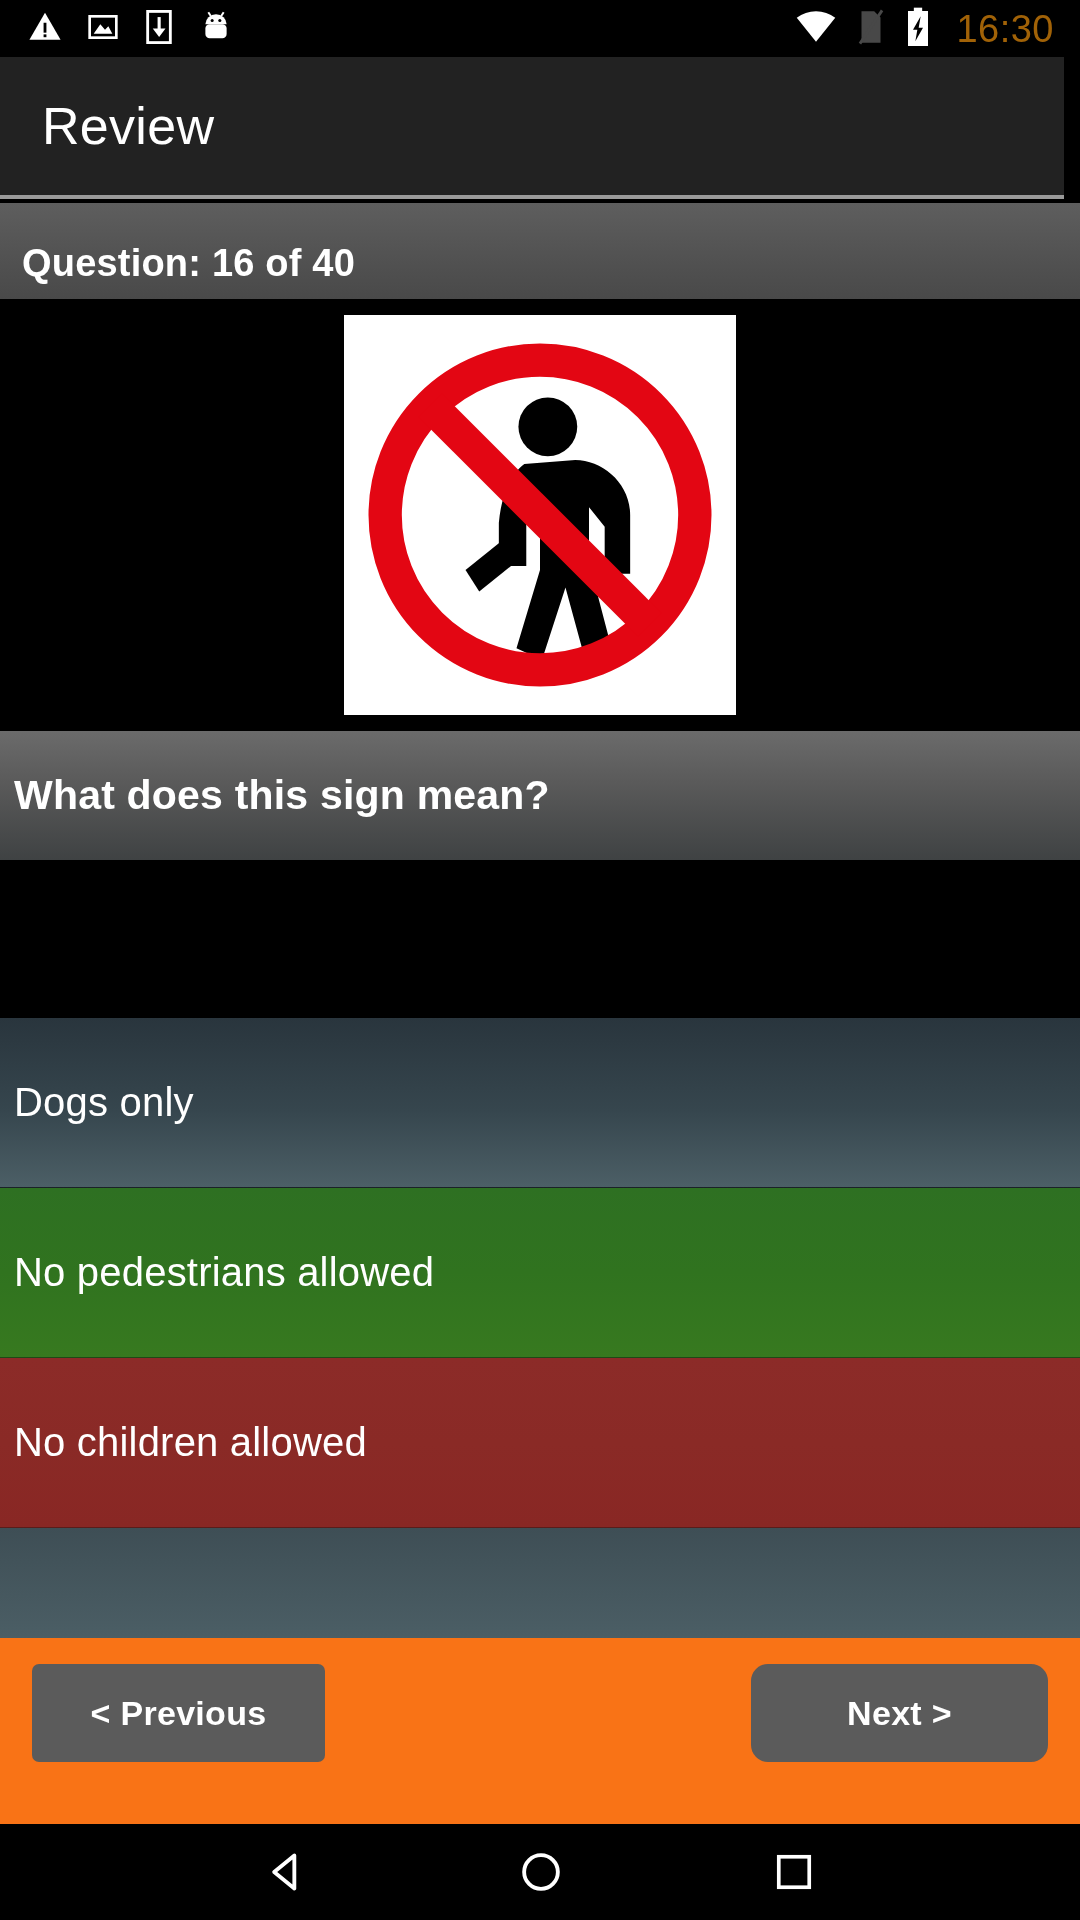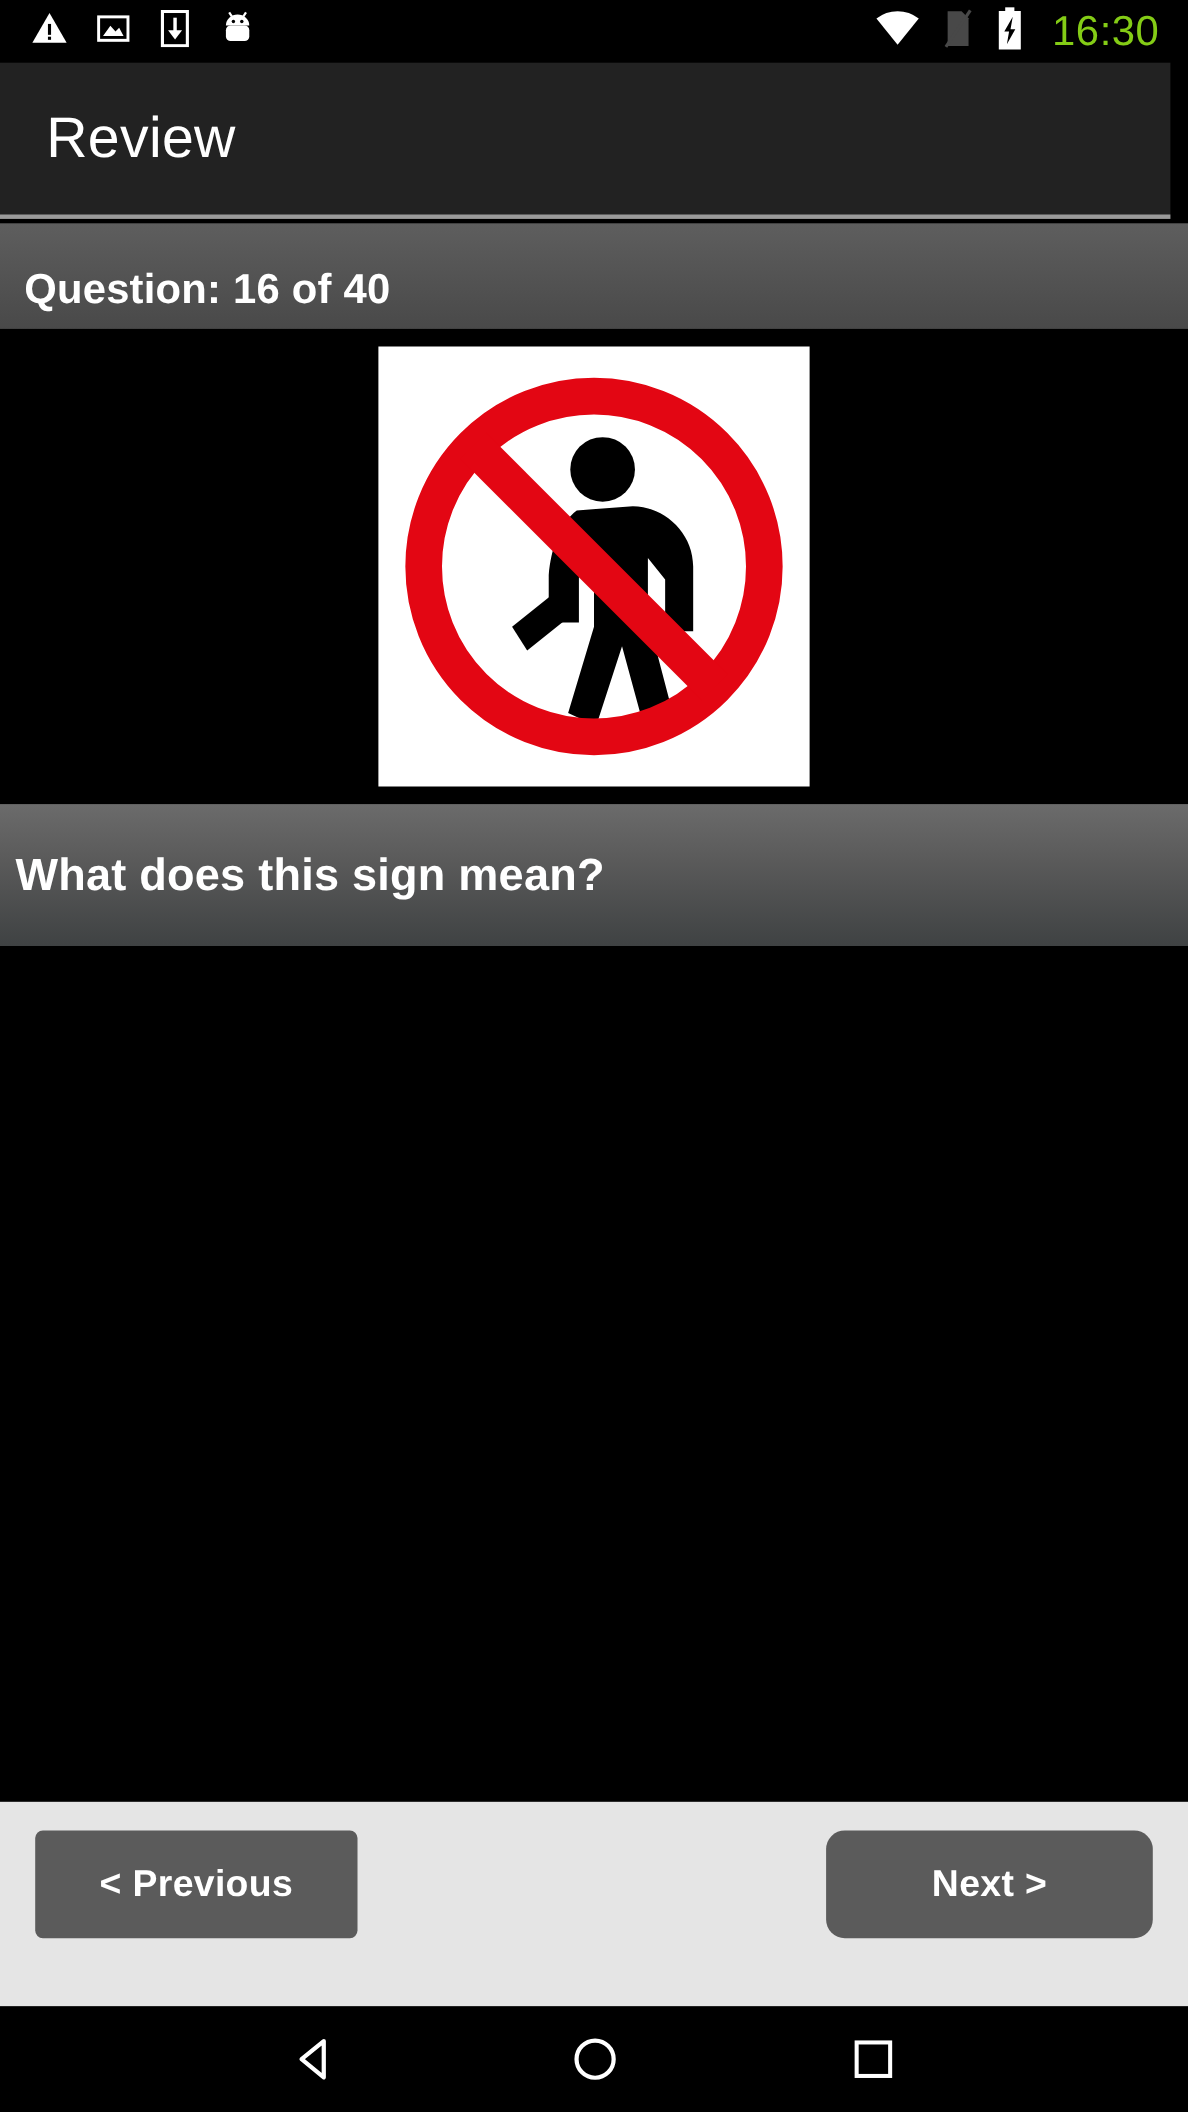--- a/index.html
+++ b/index.html
@@ -16,21 +16,21 @@
     position:absolute; top:0; left:0; width:1080px; height:57px;
     background:#000; display:flex; align-items:center;
   }
   .sb-left { display:flex; align-items:center; gap:25px; padding-left:28px; }
   .sb-right {
     margin-left:auto; display:flex; align-items:center;
     gap:18px; padding-right:26px;
   }
   .sb-icon { display:block; }
   .sb-clock {
-    color:#84cc16; font-size:38px; font-weight:500;
+    color:#a16207; font-size:38px; font-weight:500;
     letter-spacing:0.5px; line-height:1; margin-left:6px;
   }
 
   
   .actionbar {
     position:absolute; top:57px; left:0; width:1064px; height:142px;
     background:#222222;
     display:flex; align-items:center;
     border-bottom:4px solid #9a9a9a;
   }
@@ -95,21 +95,21 @@
   .answer.wrong {
     background:linear-gradient(to bottom,#8c2b28 0%,#8a2a26 50%,#892724 100%);
   }
   .answer.neutral2 {
     background:linear-gradient(to bottom,#3e4e55 0%,#4a5d64 60%,#56686f 100%);
   }
 
   
   .navrow {
     position:absolute; top:1638px; left:0; width:1080px; height:186px;
-    background:#e5e5e5;
+    background:#f97316;
   }
   .navbtn {
     position:absolute; top:26px; height:98px;
     background:#5b5b5b; border-radius:7px;
     display:flex; align-items:center; justify-content:center;
     color:#ffffff; font-size:34px; font-weight:bold;
     letter-spacing:0.3px;
   }
   .navbtn.prev { left:32px; width:293px; }
   .navbtn.next { right:32px; width:297px;border-radius:17px; }
@@ -224,20 +224,34 @@
         <circle cx="100" cy="100" r="79" fill="none" stroke="#e30613" stroke-width="17"></circle>
         <line x1="44" y1="44" x2="156" y2="156" stroke="#e30613" stroke-width="17"></line>
       </svg>
     </div>
   </div>
 
   <div class="question-bar">
     <div class="question-text">What does this sign mean?</div>
   </div>
 
+  <div class="answers">
+    <div class="answer neutral">
+      <div class="answer-label">Dogs only</div>
+    </div>
+    <div class="answer correct">
+      <div class="answer-label">No pedestrians allowed</div>
+    </div>
+    <div class="answer wrong">
+      <div class="answer-label">No children allowed</div>
+    </div>
+    <div class="answer neutral2">
+      <div class="answer-label"></div>
+    </div>
+  </div>
 
   <div class="navrow">
     <div class="navbtn prev">&lt; Previous</div>
     <div class="navbtn next">Next &gt;</div>
   </div>
 
   <div class="sysnav">
     <div class="sysnav-inner">
       <span>
         <svg width="44" height="44" viewBox="0 0 24 24">

